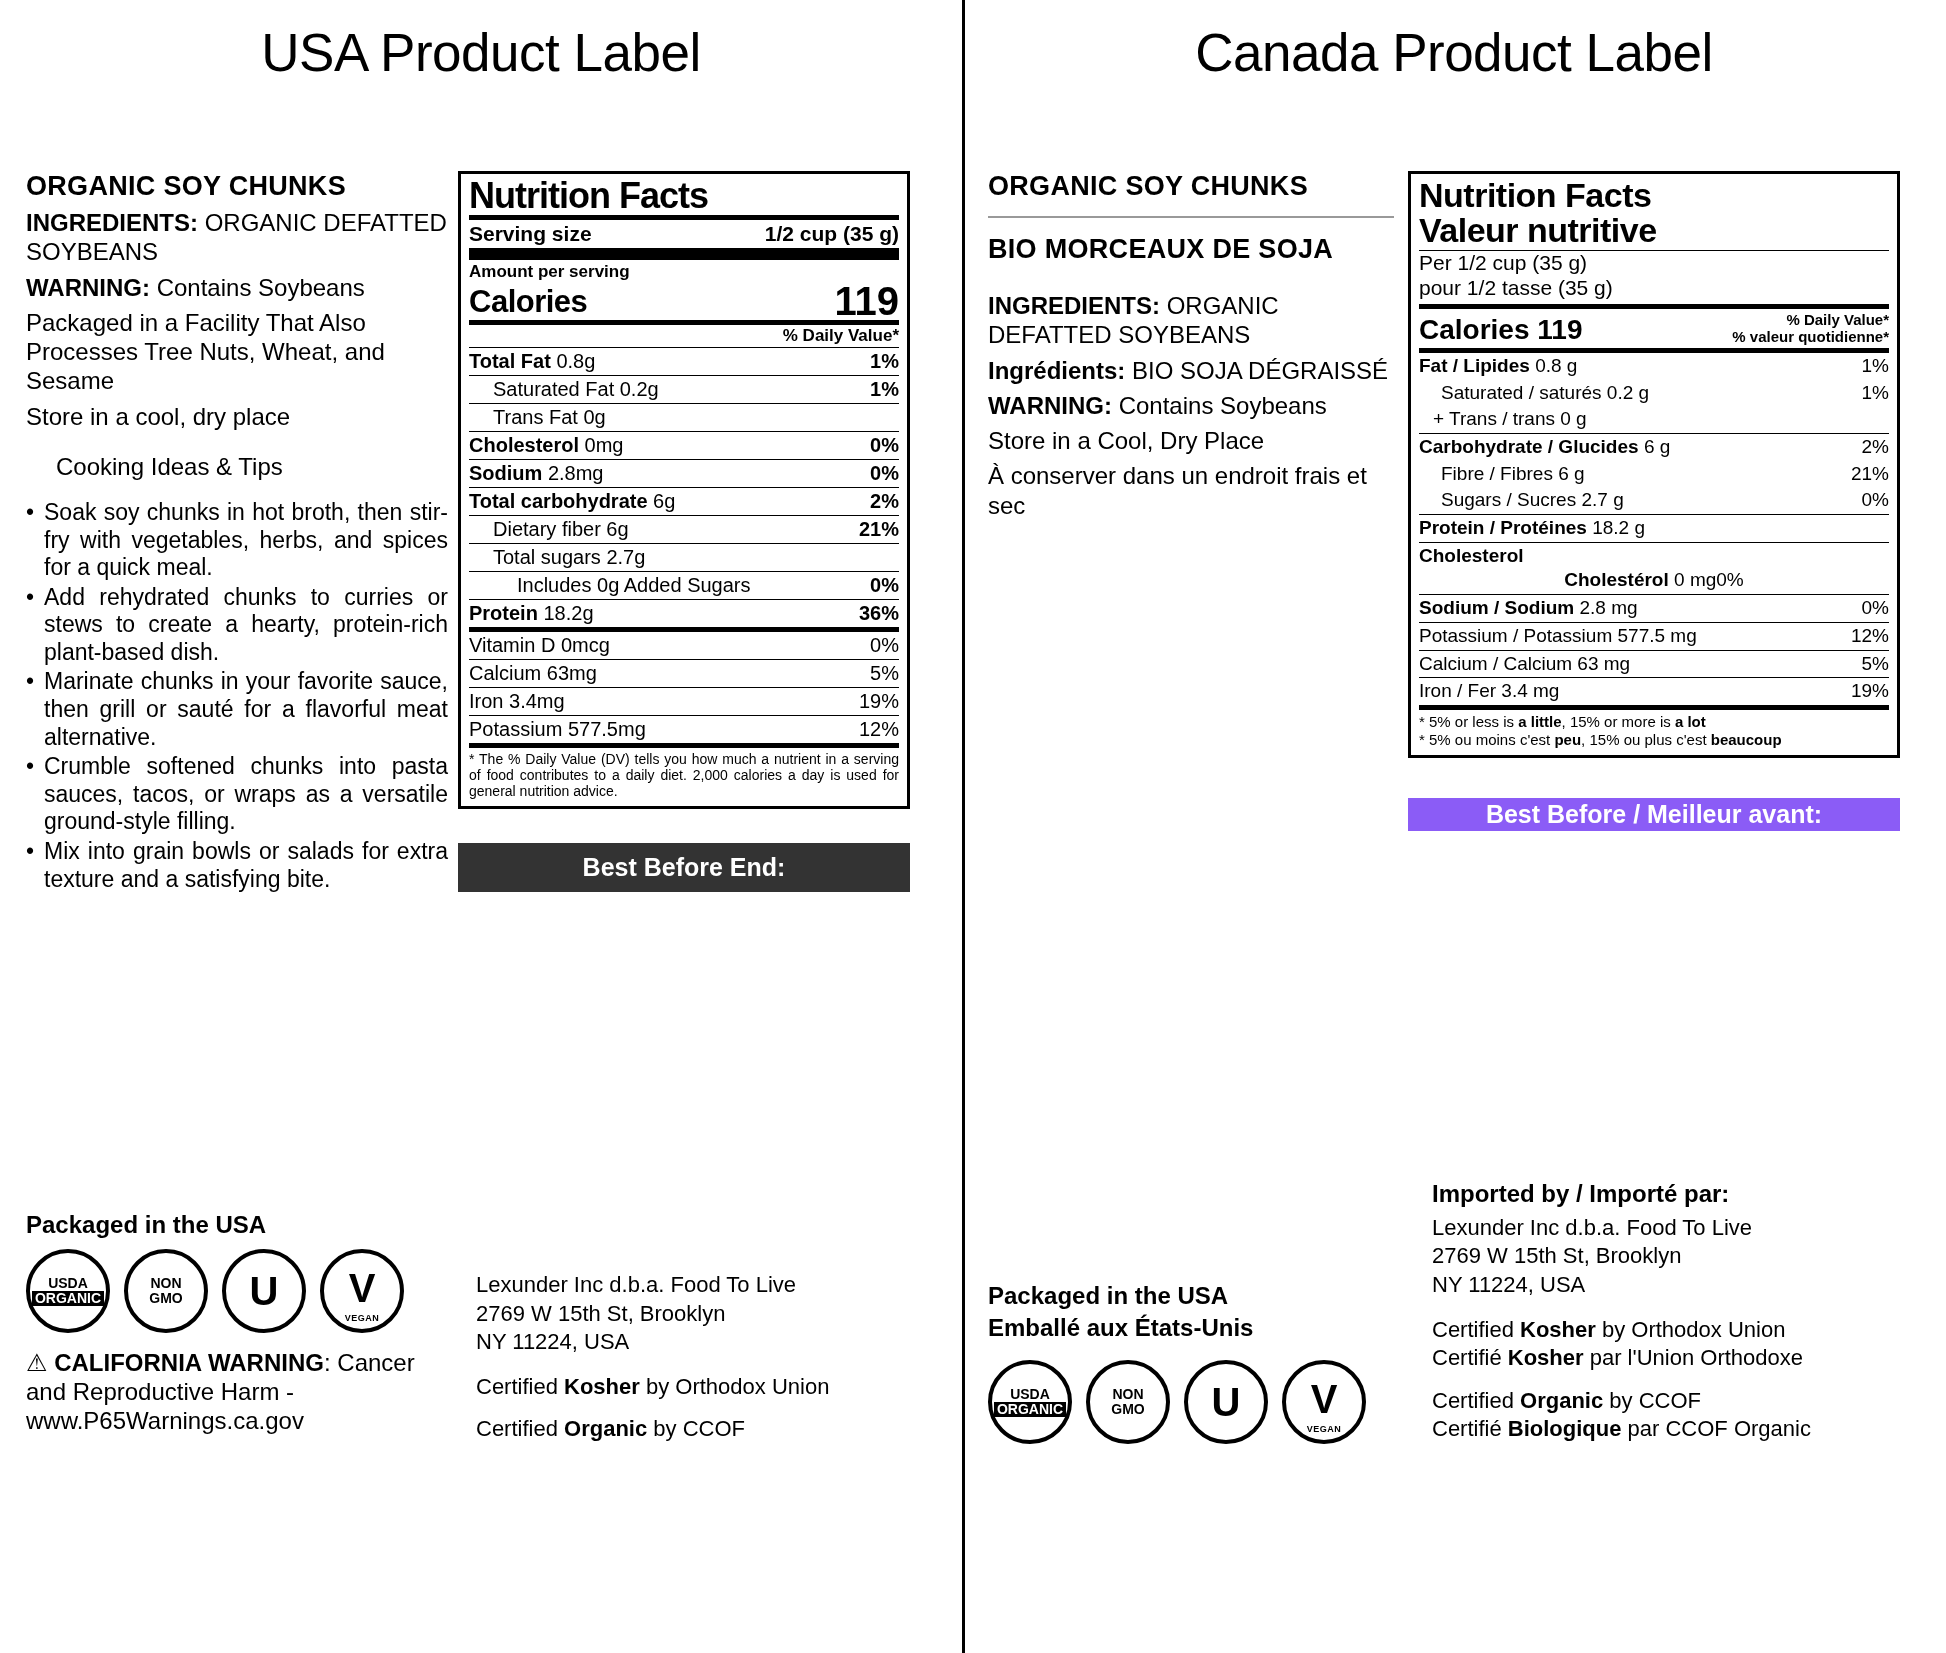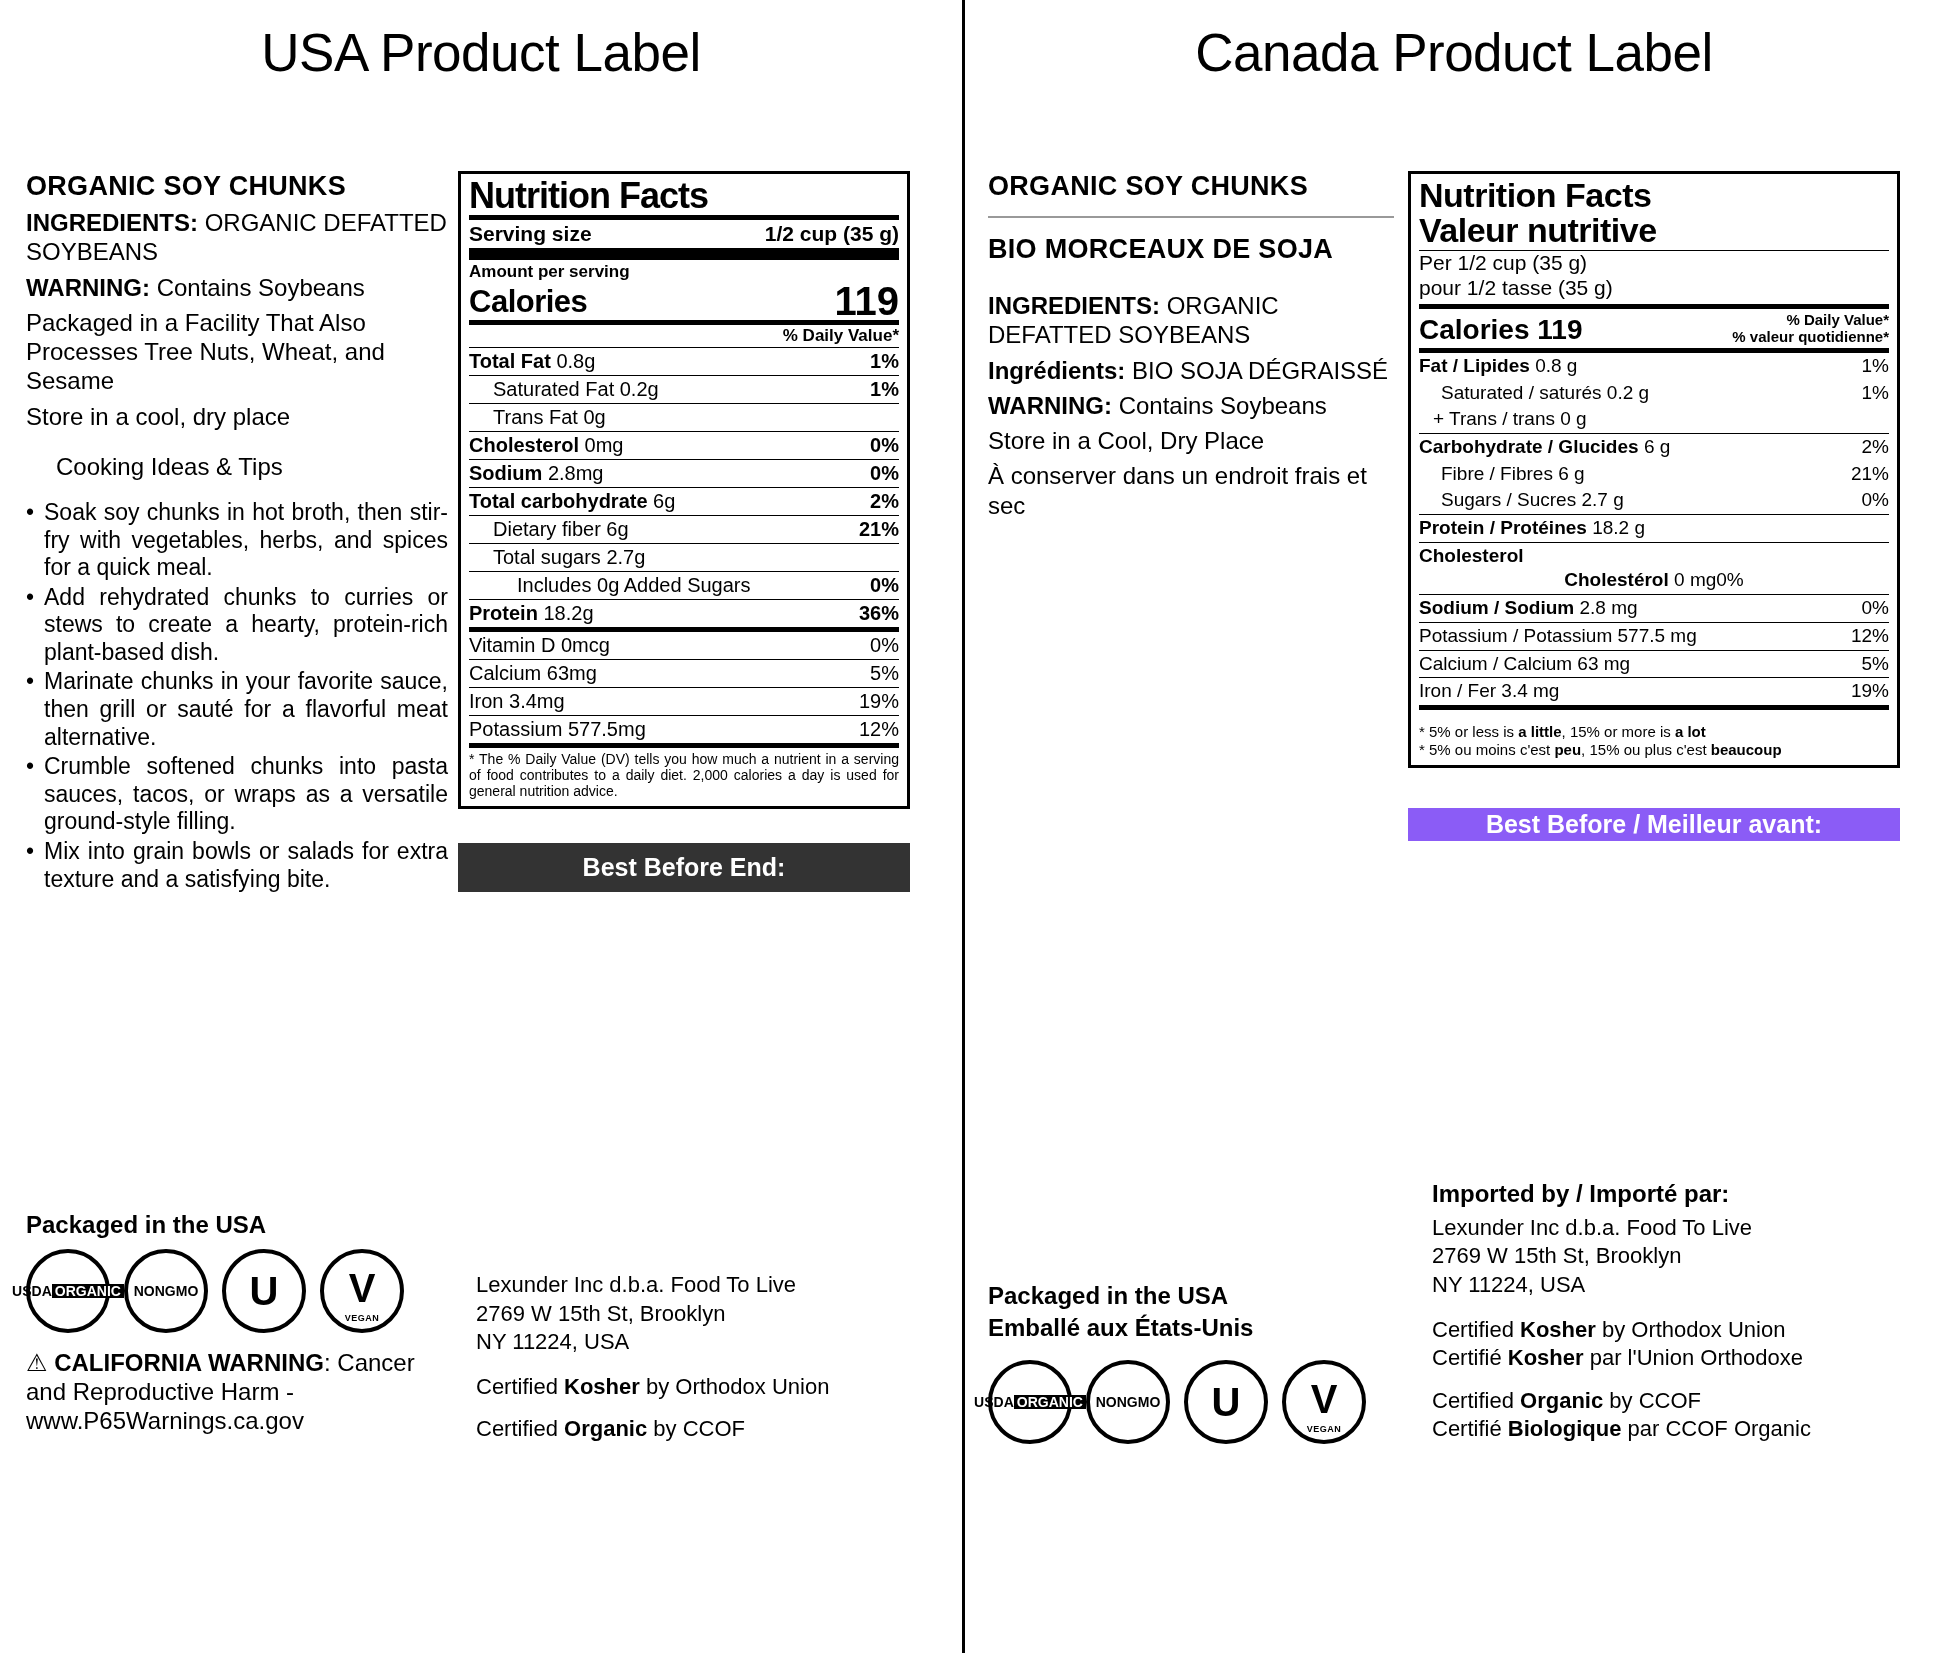--- a/index.html
+++ b/index.html
@@ -174,21 +174,21 @@
   .ca-cal { font-size: 28px; font-weight: bold; }
   .ca-dv { font-size: 15px; font-weight: bold; text-align: right; line-height: 1.18;}
   .ca-row {
     display: flex;
     justify-content: space-between;
     font-size: 19px;
     line-height: 1.3;
     padding: 1px 0;
   }
   .ca-row .lab b { font-weight: bold; }
-  .ca-foot { font-size: 15px; line-height: 1.2; padding-top: 13px; }
+  .ca-foot { font-size: 15px; line-height: 1.2; padding-top: 3px; }
   .ca-foot b { font-weight: bold; }
   .bb-bar-ca {
     background: #8b5cf6;
     color: #ffffff;
     text-align: center;
     font-size: 25px;
     font-weight: bold;
     padding: 2px 0;
     margin-top: 40px;
     width: 492px;
@@ -207,21 +207,21 @@
     left: 26px;
     bottom: 18px;
     width: 930px;
   }
   .pkg-head { font-size: 24px; font-weight: bold; margin-bottom: 10px; }
   .seals { display: flex; gap: 14px; align-items: center; }
   .seal {
     width: 84px; height: 84px;
     border: 4px solid #000;
     border-radius: 50%;
-    display: flex; flex-direction: row;
+    display: flex; flex-direction: column;
     align-items: center; justify-content: center;
     font-weight: bold;
     box-sizing: border-box;
     position: relative;
   }
   .seal .l1 { font-size: 14px; line-height: 1.05; }
   .seal .l2 { font-size: 14px; line-height: 1.05; }
   .seal-usda .l1 { font-size: 14px; }
   .seal-usda .l2 { font-size: 14px; background:#000; color:#fff; padding: 0 3px;}
   .seal-big { font-size: 40px; }

